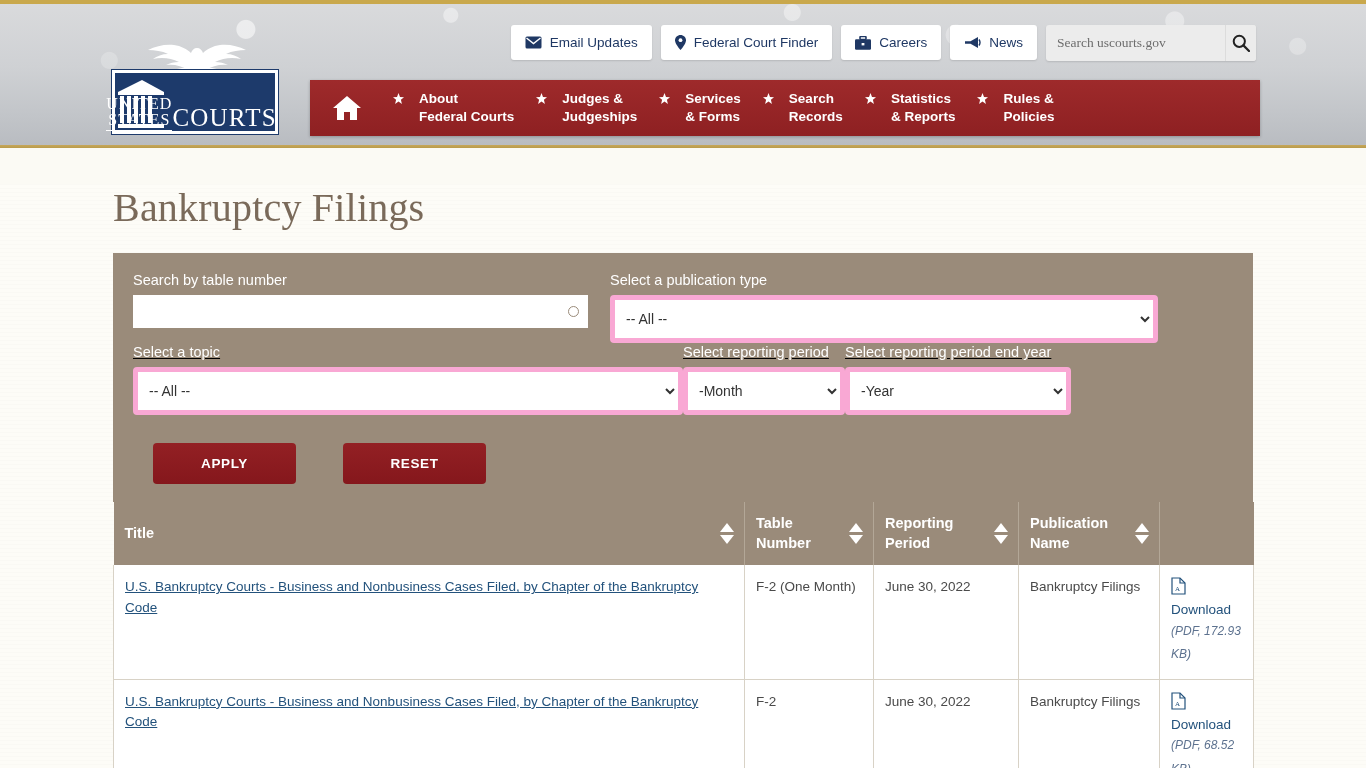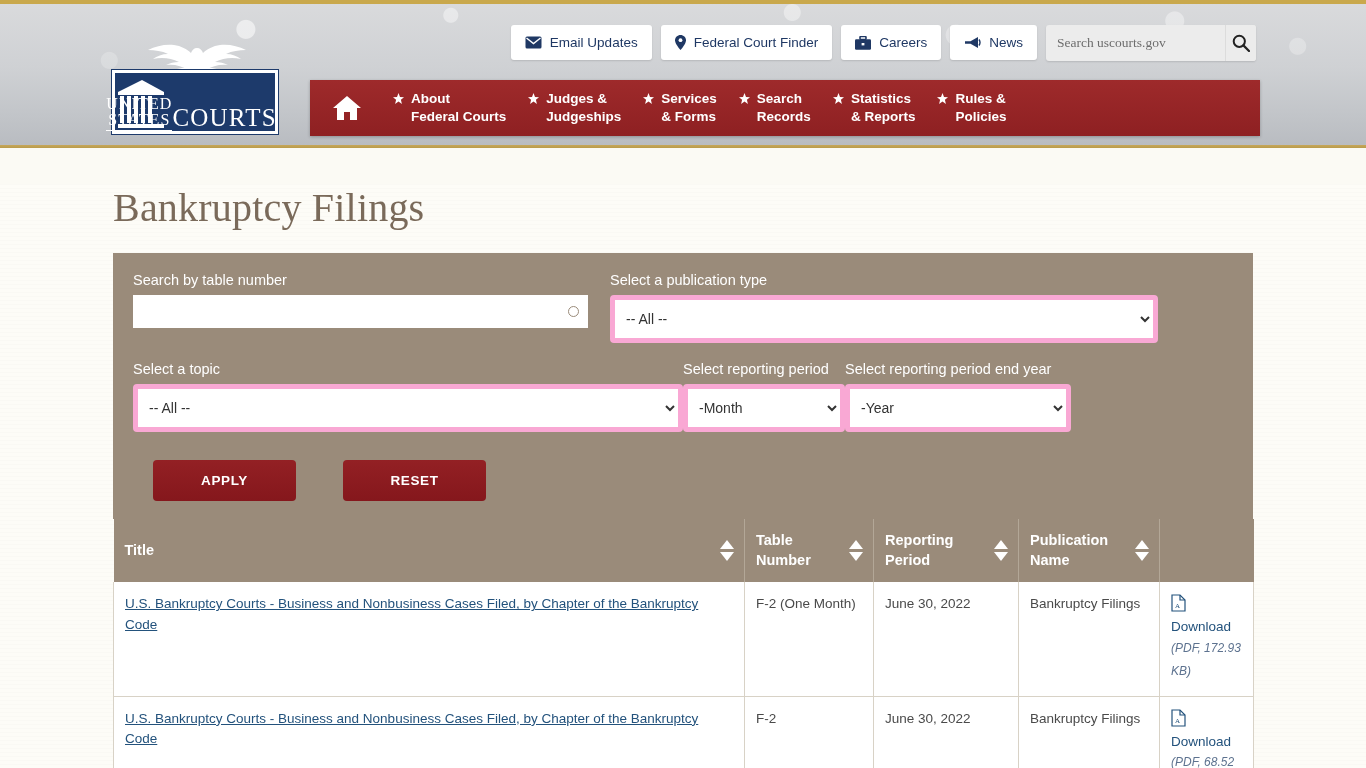--- a/index.html
+++ b/index.html
@@ -116,21 +116,21 @@
     background: #9b2226;
     background: linear-gradient(180deg,#9e2a2b 0%, #8e2022 100%);
     display: flex; align-items: center;
     box-shadow: 0 1px 3px rgba(0,0,0,.25);
   }
   .nav-home {
     width: 74px; display: flex; align-items: center; justify-content: center;
     cursor: pointer;
   }
   .nav-item {
-    display: flex; align-items: flex-start; gap: 7px;
+    display: flex; align-items: flex-start; gap: 15px;
     padding: 0 13px 0 9px;
     color: #fff; cursor: pointer;
     font-size: 13.5px; font-weight: bold; line-height: 1.32;
     white-space: nowrap;
   }
   .nav-star { margin-top: 3px; flex: none; }
   .nav-lines span { display: block; }
 
   
   .gold-rule {
@@ -444,21 +444,21 @@
         <div class="gap-col"></div>
 
         <div class="field">
           <label class="fl-label">Select a publication type</label>
           <select class="sel sel-pub">
             <option>-- All --</option>
           </select>
         </div>
       </div>
 
-      <div class="filter-row" style="margin-top:17px;">
+      <div class="filter-row" style="margin-top:0;text-decoration:underline;">
         <div class="field">
           <label class="fl-label">Select a topic</label>
           <select class="sel sel-topic">
             <option>-- All --</option>
           </select>
         </div>
 
         <div class="field">
           <label class="fl-label">Select reporting period</label>
           <select class="sel sel-month">

